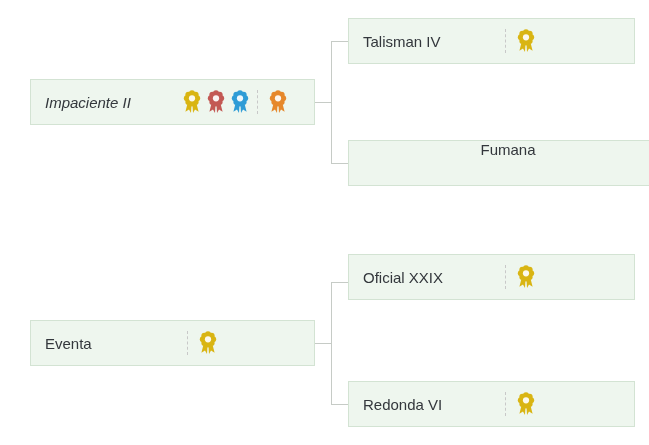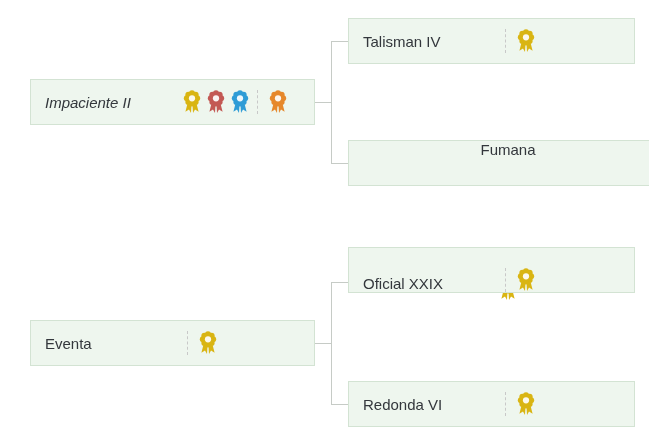--- a/index.html
+++ b/index.html
@@ -164,21 +164,21 @@
           <circle cx="6.40" cy="9.00" r="3.3" fill="#d9b513"></circle>
           <circle cx="8.04" cy="5.04" r="3.3" fill="#d9b513"></circle>
           <circle cx="12.00" cy="3.40" r="3.3" fill="#d9b513"></circle>
           <circle cx="15.96" cy="5.04" r="3.3" fill="#d9b513"></circle>
           <circle cx="12" cy="9" r="6.2" fill="#d9b513"></circle>
           <circle cx="12" cy="9" r="3.4" fill="#ffffff" fill-opacity="0.92"></circle>
         </svg>
       </span>
   </div>
 
-  <div class="node" style="left:348px;top:247px;width:287px;align-items:flex-end;">
+  <div class="node" style="left:348px;top:254px;width:287px;">
     <span class="label">Oficial XXIX</span>
     <span class="awards"></span>
     <span class="divider"></span>
     <span class="awards">
         <svg class="rosette" width="22" height="24" viewBox="0 0 24 26">
           <path d="M7.8 12 L4.8 23.6 L8.7 21.2 L10.9 25 L11.6 13.5 Z" fill="#d9b513"></path>
           <path d="M16.2 12 L19.2 23.6 L15.3 21.2 L13.1 25 L12.4 13.5 Z" fill="#d9b513"></path>
           <circle cx="17.60" cy="9.00" r="3.3" fill="#d9b513"></circle>
           <circle cx="15.96" cy="12.96" r="3.3" fill="#d9b513"></circle>
           <circle cx="12.00" cy="14.60" r="3.3" fill="#d9b513"></circle>

